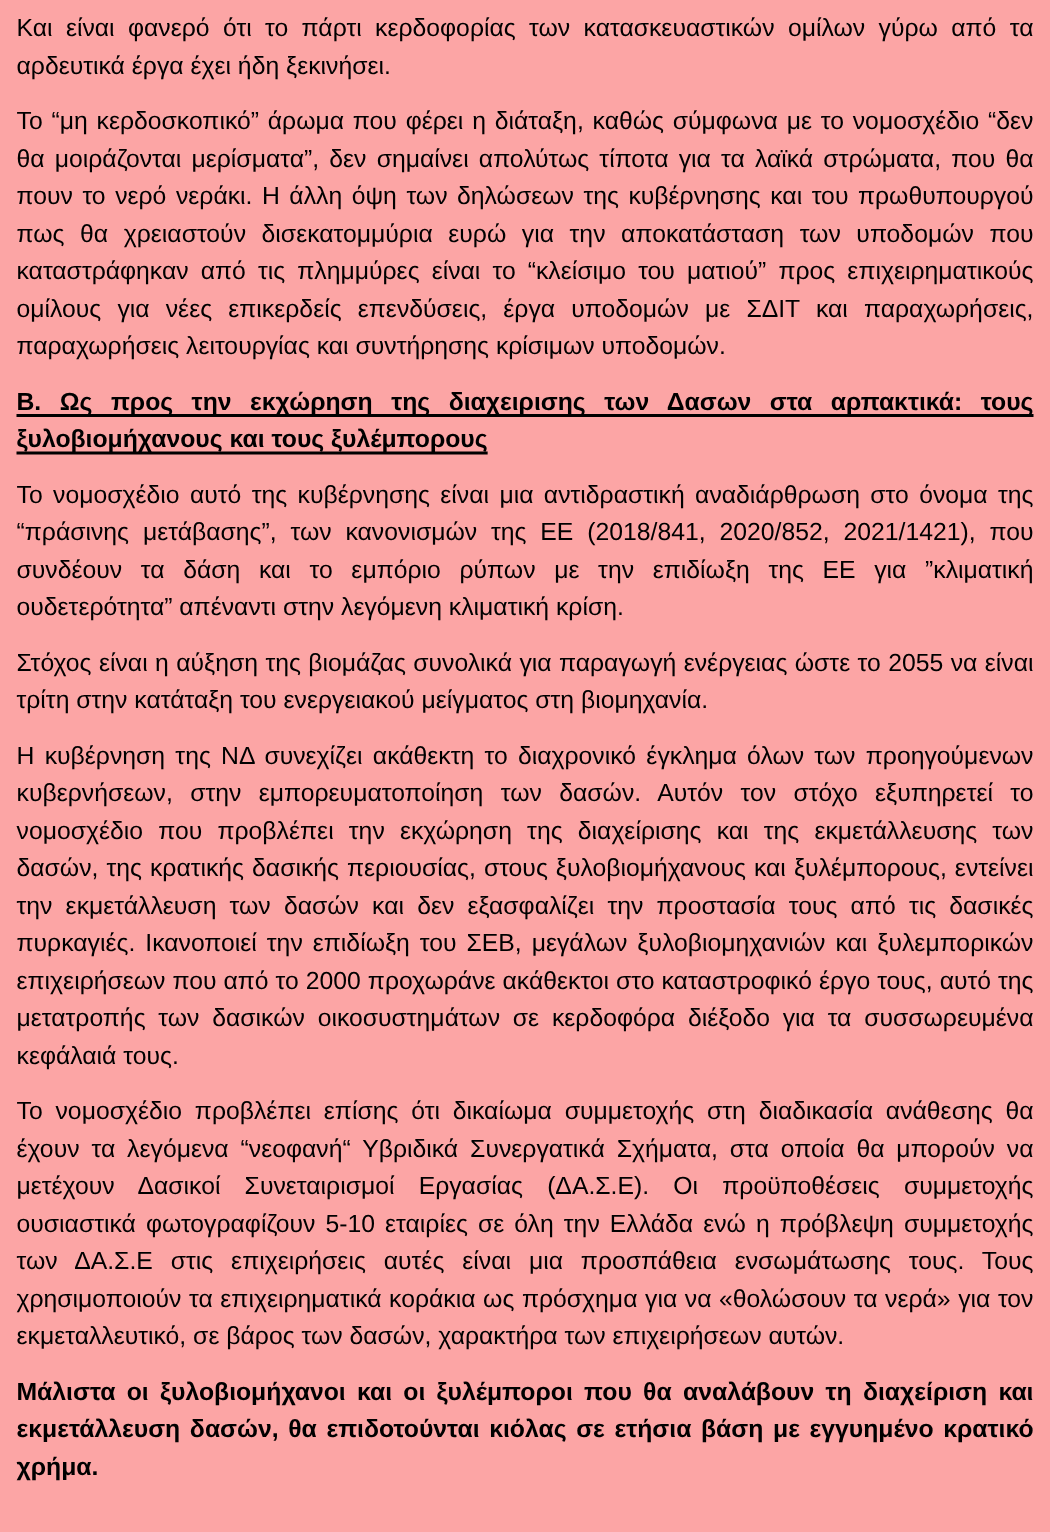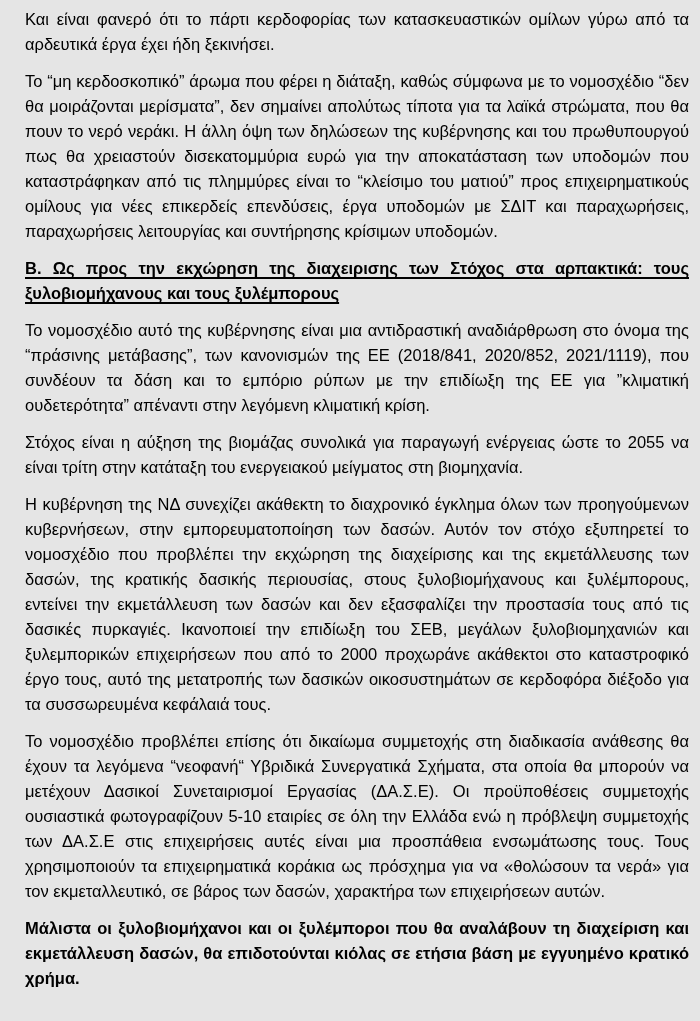--- a/index.html
+++ b/index.html
@@ -4,22 +4,22 @@
 <style>
   html, body {
     margin: 0;
     padding: 0;
     background: #ffffff;
   }
   .page {
     width: 700px;
     min-height: 1021px;
     box-sizing: border-box;
-    padding: 7px 11px 10px 25px;
-    background: #e5e5e5;
+    padding: 7px 11px 10px 11px;
+    background: #fca5a5;
     color: #000000;
     font-family: "Liberation Sans", "DejaVu Sans", sans-serif;
     font-size: 16.5px;
     line-height: 25px;
     text-align: justify;
     text-justify: inter-word;
   }
   .para {
     margin: 0 0 12px 0;
   }
@@ -37,23 +37,23 @@
   }
 </style>
 </head>
 <body>
 
 <div class="page">
   <p class="para">Και είναι φανερό ότι το πάρτι κερδοφορίας των κατασκευαστικών ομίλων γύρω από τα αρδευτικά έργα έχει ήδη ξεκινήσει.</p>
 
   <p class="para">Το “μη κερδοσκοπικό” άρωμα που φέρει η διάταξη, καθώς σύμφωνα με το νομοσχέδιο “δεν θα μοιράζονται μερίσματα”, δεν σημαίνει απολύτως τίποτα για τα λαϊκά στρώματα, που θα πουν το νερό νεράκι. Η άλλη όψη των δηλώσεων της κυβέρνησης και του πρωθυπουργού πως θα χρειαστούν δισεκατομμύρια ευρώ για την αποκατάσταση των υποδομών που καταστράφηκαν από τις πλημμύρες είναι το “κλείσιμο του ματιού” προς επιχειρηματικούς ομίλους για νέες επικερδείς επενδύσεις, έργα υποδομών με ΣΔΙΤ και παραχωρήσεις, παραχωρήσεις λειτουργίας και συντήρησης κρίσιμων υποδομών.</p>
 
-  <p class="para heading">Β. Ως προς την εκχώρηση της διαχειρισης των Στόχος στα αρπακτικά: τους ξυλοβιομήχανους και τους ξυλέμπορους</p>
+  <p class="para heading">Β. Ως προς την εκχώρηση της διαχειρισης των Δασων στα αρπακτικά: τους ξυλοβιομήχανους και τους ξυλέμπορους</p>
 
-  <p class="para">Το νομοσχέδιο αυτό της κυβέρνησης είναι μια αντιδραστική αναδιάρθρωση στο όνομα της “πράσινης μετάβασης”, των κανονισμών της ΕΕ (2018/841, 2020/852, 2021/1119), που συνδέουν τα δάση και το εμπόριο ρύπων με την επιδίωξη της ΕΕ για ”κλιματική ουδετερότητα” απέναντι στην λεγόμενη κλιματική κρίση.</p>
+  <p class="para">Το νομοσχέδιο αυτό της κυβέρνησης είναι μια αντιδραστική αναδιάρθρωση στο όνομα της “πράσινης μετάβασης”, των κανονισμών της ΕΕ (2018/841, 2020/852, 2021/1421), που συνδέουν τα δάση και το εμπόριο ρύπων με την επιδίωξη της ΕΕ για ”κλιματική ουδετερότητα” απέναντι στην λεγόμενη κλιματική κρίση.</p>
 
   <p class="para">Στόχος είναι η αύξηση της βιομάζας συνολικά για παραγωγή ενέργειας ώστε το 2055 να είναι τρίτη στην κατάταξη του ενεργειακού μείγματος στη βιομηχανία.</p>
 
   <p class="para">Η κυβέρνηση της ΝΔ συνεχίζει ακάθεκτη το διαχρονικό έγκλημα όλων των προηγούμενων κυβερνήσεων, στην εμπορευματοποίηση των δασών. Αυτόν τον στόχο εξυπηρετεί το νομοσχέδιο που προβλέπει την εκχώρηση της διαχείρισης και της εκμετάλλευσης των δασών, της κρατικής δασικής περιουσίας, στους ξυλοβιομήχανους και ξυλέμπορους, εντείνει την εκμετάλλευση των δασών  και δεν εξασφαλίζει την προστασία τους από τις δασικές πυρκαγιές. Ικανοποιεί την επιδίωξη του ΣΕΒ, μεγάλων ξυλοβιομηχανιών και ξυλεμπορικών επιχειρήσεων που από το 2000 προχωράνε ακάθεκτοι στο καταστροφικό έργο τους, αυτό της μετατροπής των δασικών οικοσυστημάτων σε κερδοφόρα διέξοδο για τα συσσωρευμένα κεφάλαιά τους.</p>
 
   <p class="para">Το νομοσχέδιο προβλέπει επίσης ότι δικαίωμα συμμετοχής στη διαδικασία ανάθεσης θα έχουν τα λεγόμενα “νεοφανή“ Υβριδικά Συνεργατικά Σχήματα, στα οποία θα μπορούν να μετέχουν Δασικοί Συνεταιρισμοί Εργασίας (ΔΑ.Σ.Ε). Οι προϋποθέσεις συμμετοχής ουσιαστικά φωτογραφίζουν 5-10 εταιρίες σε όλη την Ελλάδα ενώ η πρόβλεψη συμμετοχής των ΔΑ.Σ.Ε στις επιχειρήσεις αυτές είναι μια  προσπάθεια ενσωμάτωσης τους.  Τους χρησιμοποιούν τα επιχειρηματικά κοράκια ως  πρόσχημα για να «θολώσουν τα νερά» για τον εκμεταλλευτικό, σε βάρος των δασών, χαρακτήρα των επιχειρήσεων αυτών.</p>
 
   <p class="para bold">Μάλιστα οι ξυλοβιομήχανοι και οι ξυλέμποροι που θα αναλάβουν  τη διαχείριση και εκμετάλλευση δασών,  θα επιδοτούνται κιόλας σε ετήσια βάση με εγγυημένο κρατικό χρήμα.</p>
 </div>
 

